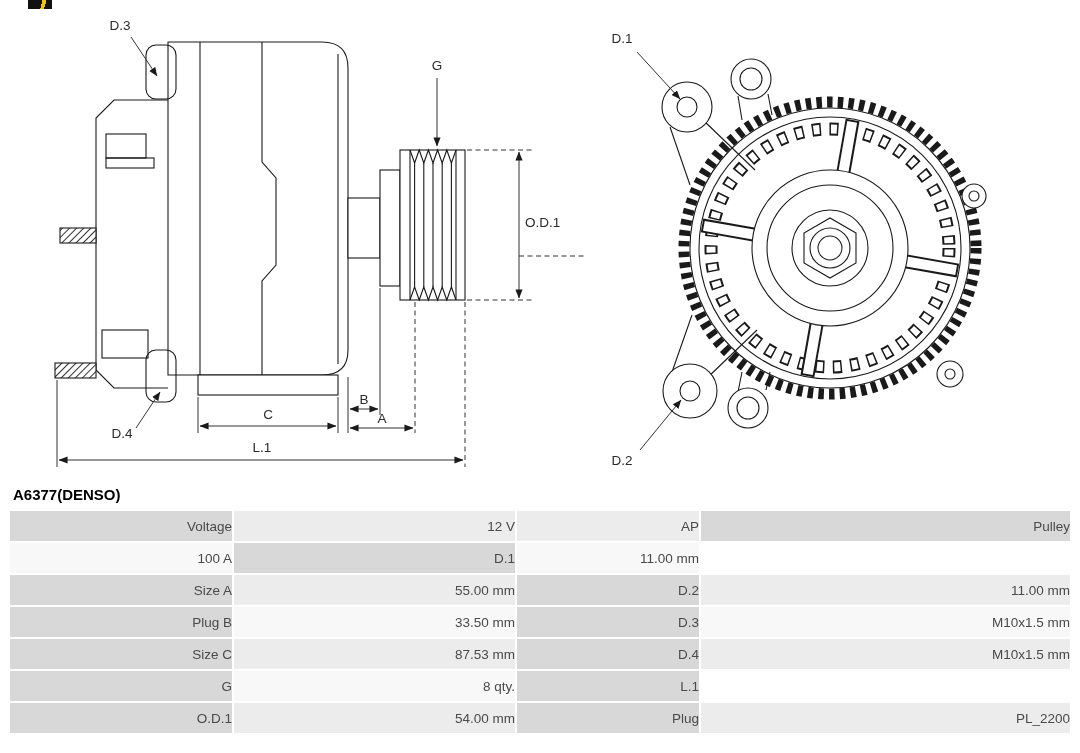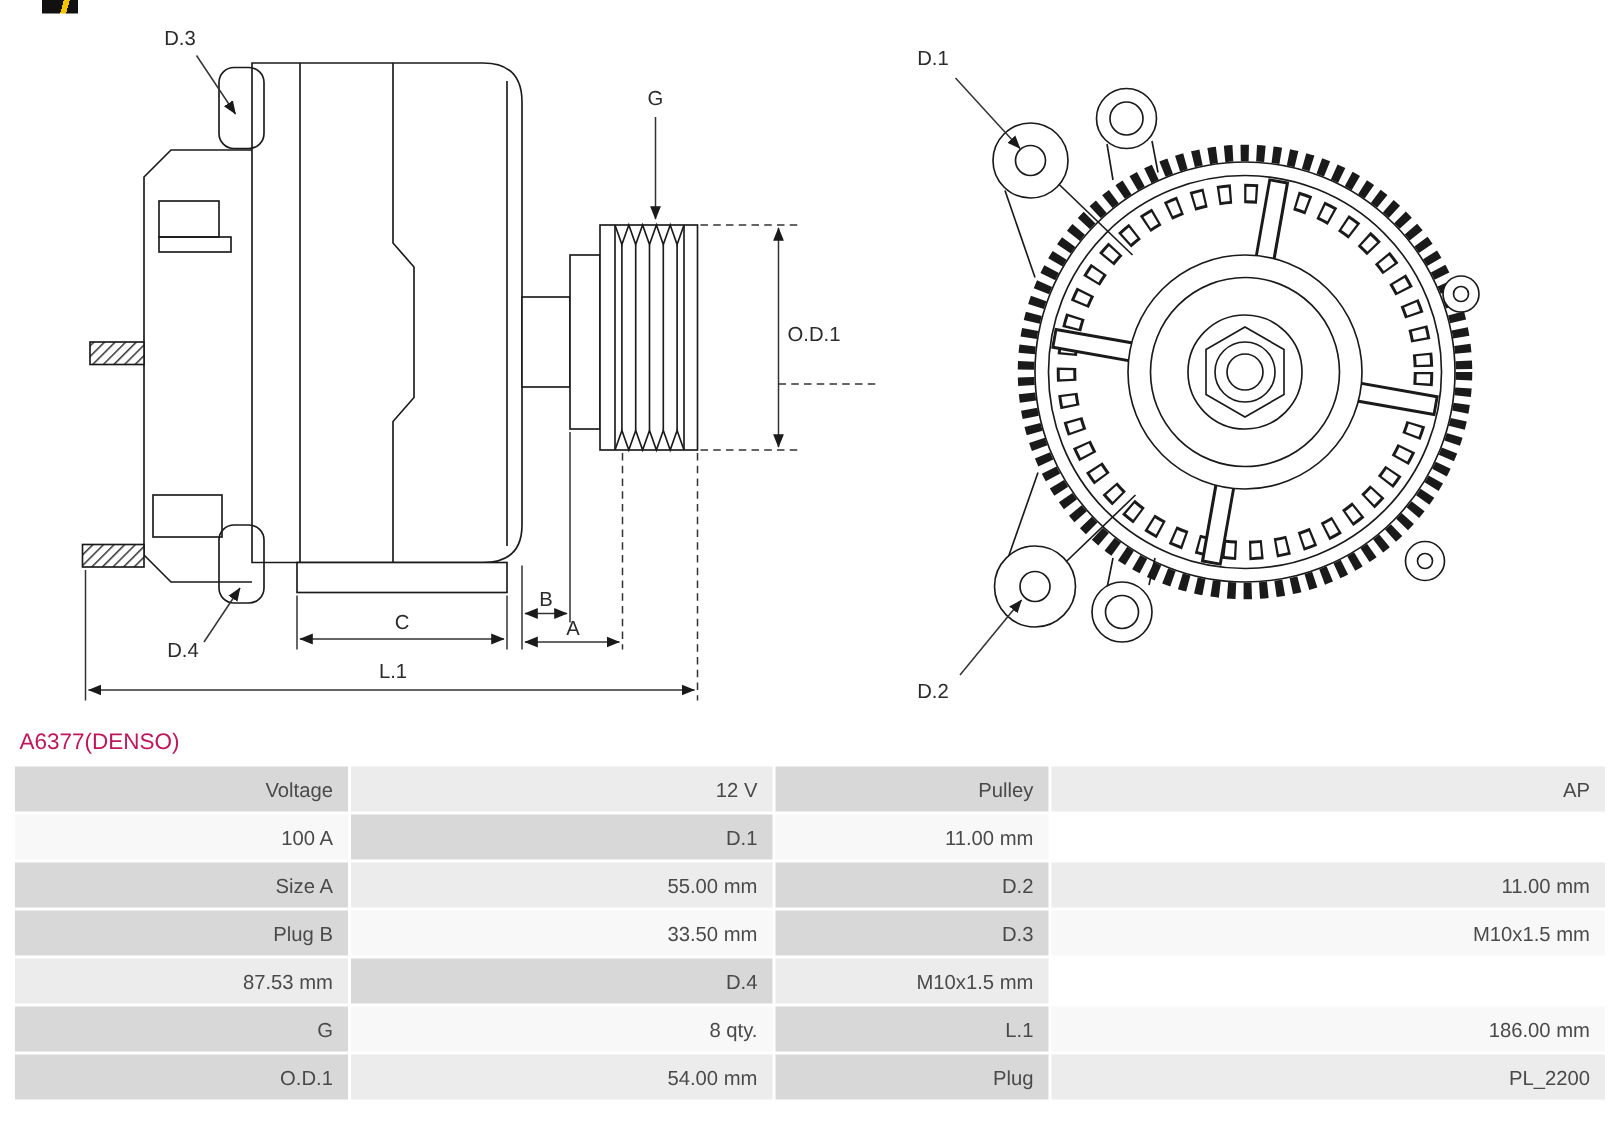--- a/index.html
+++ b/index.html
@@ -7,31 +7,31 @@
     width:1080px;height:753px;position:relative;overflow:hidden;
     font-family:"Liberation Sans", sans-serif;color:#4a4a4a;
   }
   .logo-fragment{
     position:absolute;left:28px;top:0;width:24px;height:9px;
     background:linear-gradient(105deg,#111 55%,#f5c400 55%,#f5c400 70%,#111 70%);
   }
   .drawing-wrap{width:1080px;height:480px;}
   svg text{font-family:"Liberation Sans",sans-serif;font-size:13.5px;fill:#2b2b2b;}
   .part-number{
-    margin:6px 0 8px 13px;font-size:15px;font-weight:400;color:#be185d;
+    margin:6px 0 8px 13px;font-size:15px;font-weight:700;color:#000000;
     font-family:"Liberation Sans",sans-serif;
   }
   .spec-table{margin:0 10px;}
   .spec-row{
     display:grid;grid-template-columns:222px 281px 182px 1fr;
     gap:2px;margin-bottom:2px;
   }
   .cell{
     height:30px;display:flex;align-items:center;justify-content:flex-end;
-    padding-right:10px;font-size:13.5px;color:#4a4a4a;box-sizing:border-box;
+    font-size:13.5px;color:#4a4a4a;box-sizing:border-box;
   }
   .cell.label{background:#d8d8d8;}
   .spec-row:nth-child(odd) .cell.value{background:#ececec;}
   .spec-row:nth-child(even) .cell.value{background:#f8f8f8;}
 </style>
 </head>
 <body>
 
 <div class="logo-fragment"></div>
 
@@ -181,50 +181,50 @@
   <text x="622" y="465" text-anchor="middle">D.2</text>
 </svg>
 </div>
 
 <div class="part-number">A6377(DENSO)</div>
 
 <div class="spec-table">
   <div class="spec-row">
     <div class="cell label">Voltage</div>
     <div class="cell value">12 V</div>
+    <div class="cell value">AP</div>
     <div class="cell label">Pulley</div>
-    <div class="cell value">AP</div>
   </div>
   <div class="spec-row">
     <div class="cell value">100 A</div>
     <div class="cell label">D.1</div>
     <div class="cell value">11.00 mm</div>
   </div>
   <div class="spec-row">
     <div class="cell label">Size A</div>
     <div class="cell value">55.00 mm</div>
     <div class="cell label">D.2</div>
     <div class="cell value">11.00 mm</div>
   </div>
   <div class="spec-row">
     <div class="cell label">Plug B</div>
     <div class="cell value">33.50 mm</div>
     <div class="cell label">D.3</div>
     <div class="cell value">M10x1.5 mm</div>
   </div>
   <div class="spec-row">
+    <div class="cell label">Size C</div>
     <div class="cell value">87.53 mm</div>
     <div class="cell label">D.4</div>
     <div class="cell value">M10x1.5 mm</div>
   </div>
   <div class="spec-row">
     <div class="cell label">G</div>
     <div class="cell value">8 qty.</div>
     <div class="cell label">L.1</div>
-    <div class="cell value">186.00 mm</div>
   </div>
   <div class="spec-row">
     <div class="cell label">O.D.1</div>
     <div class="cell value">54.00 mm</div>
     <div class="cell label">Plug</div>
     <div class="cell value">PL_2200</div>
   </div>
 </div>
 
 </body></html>

